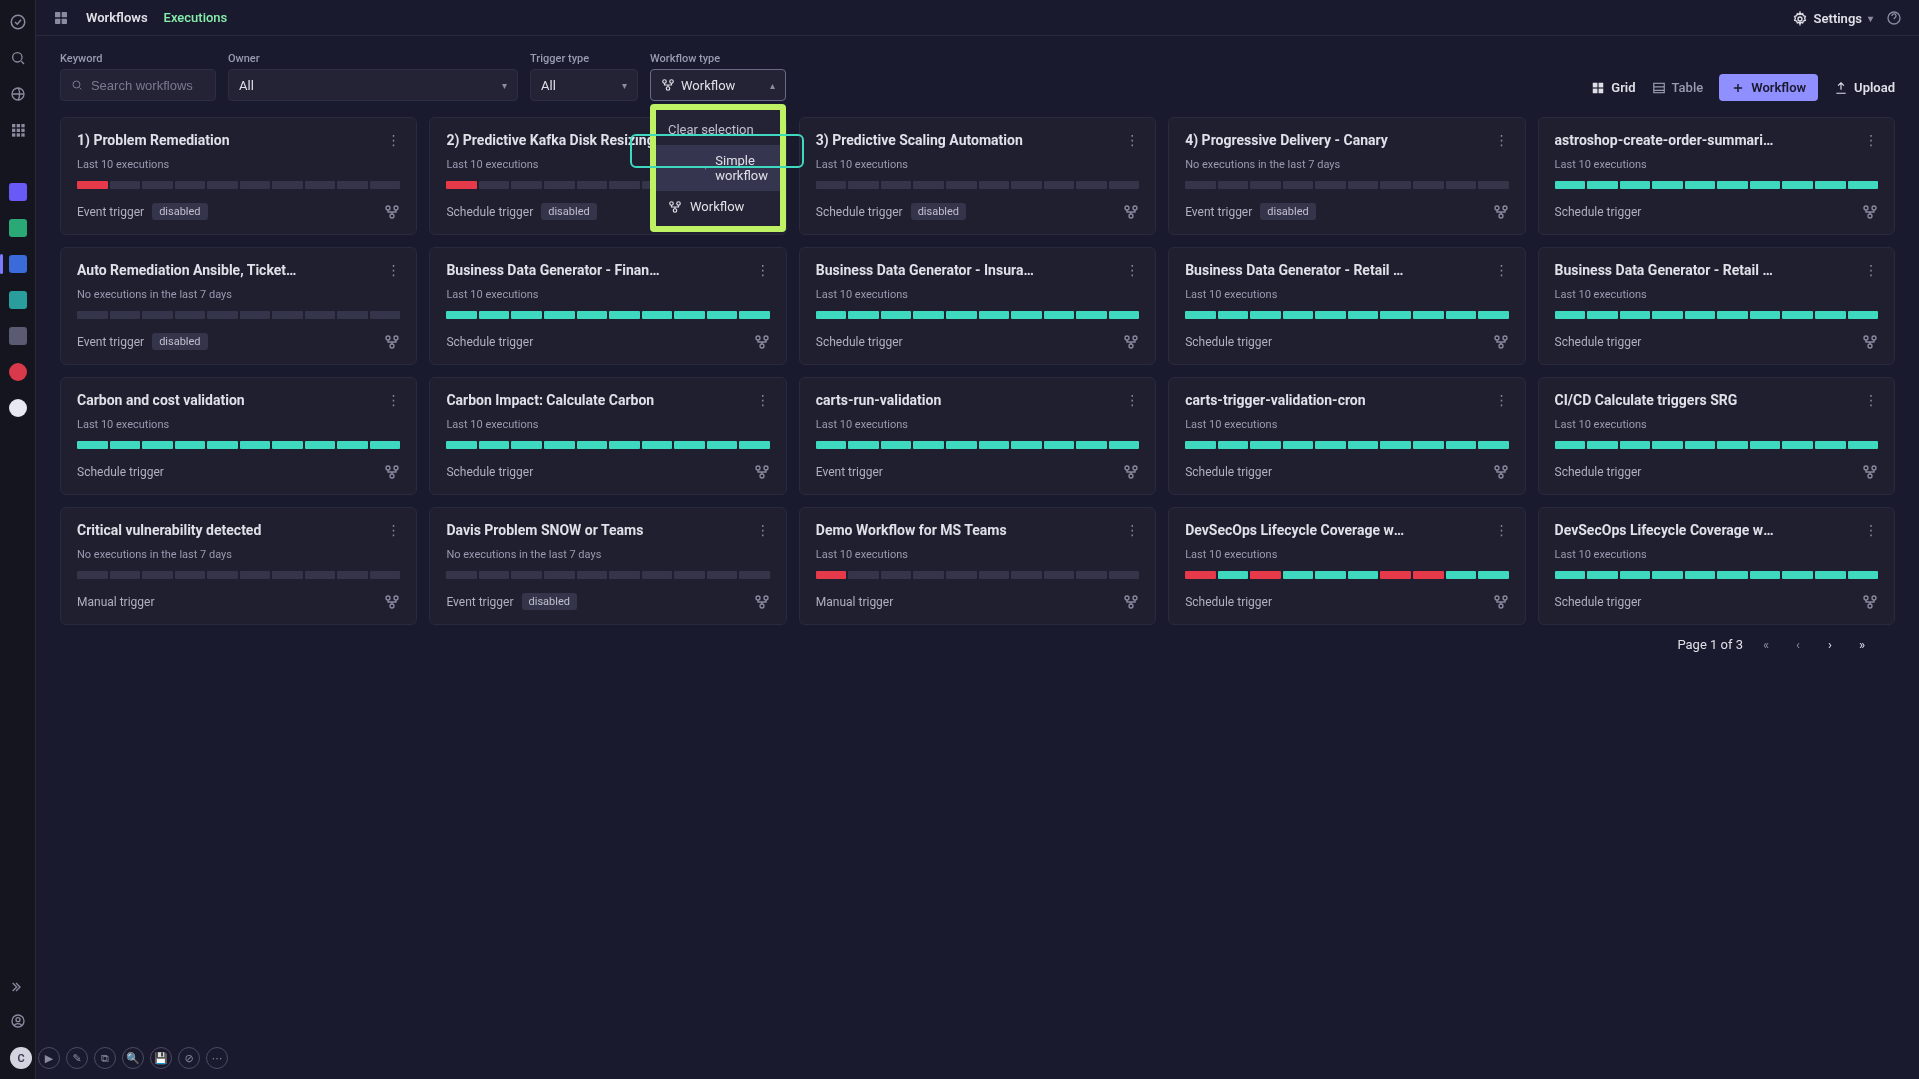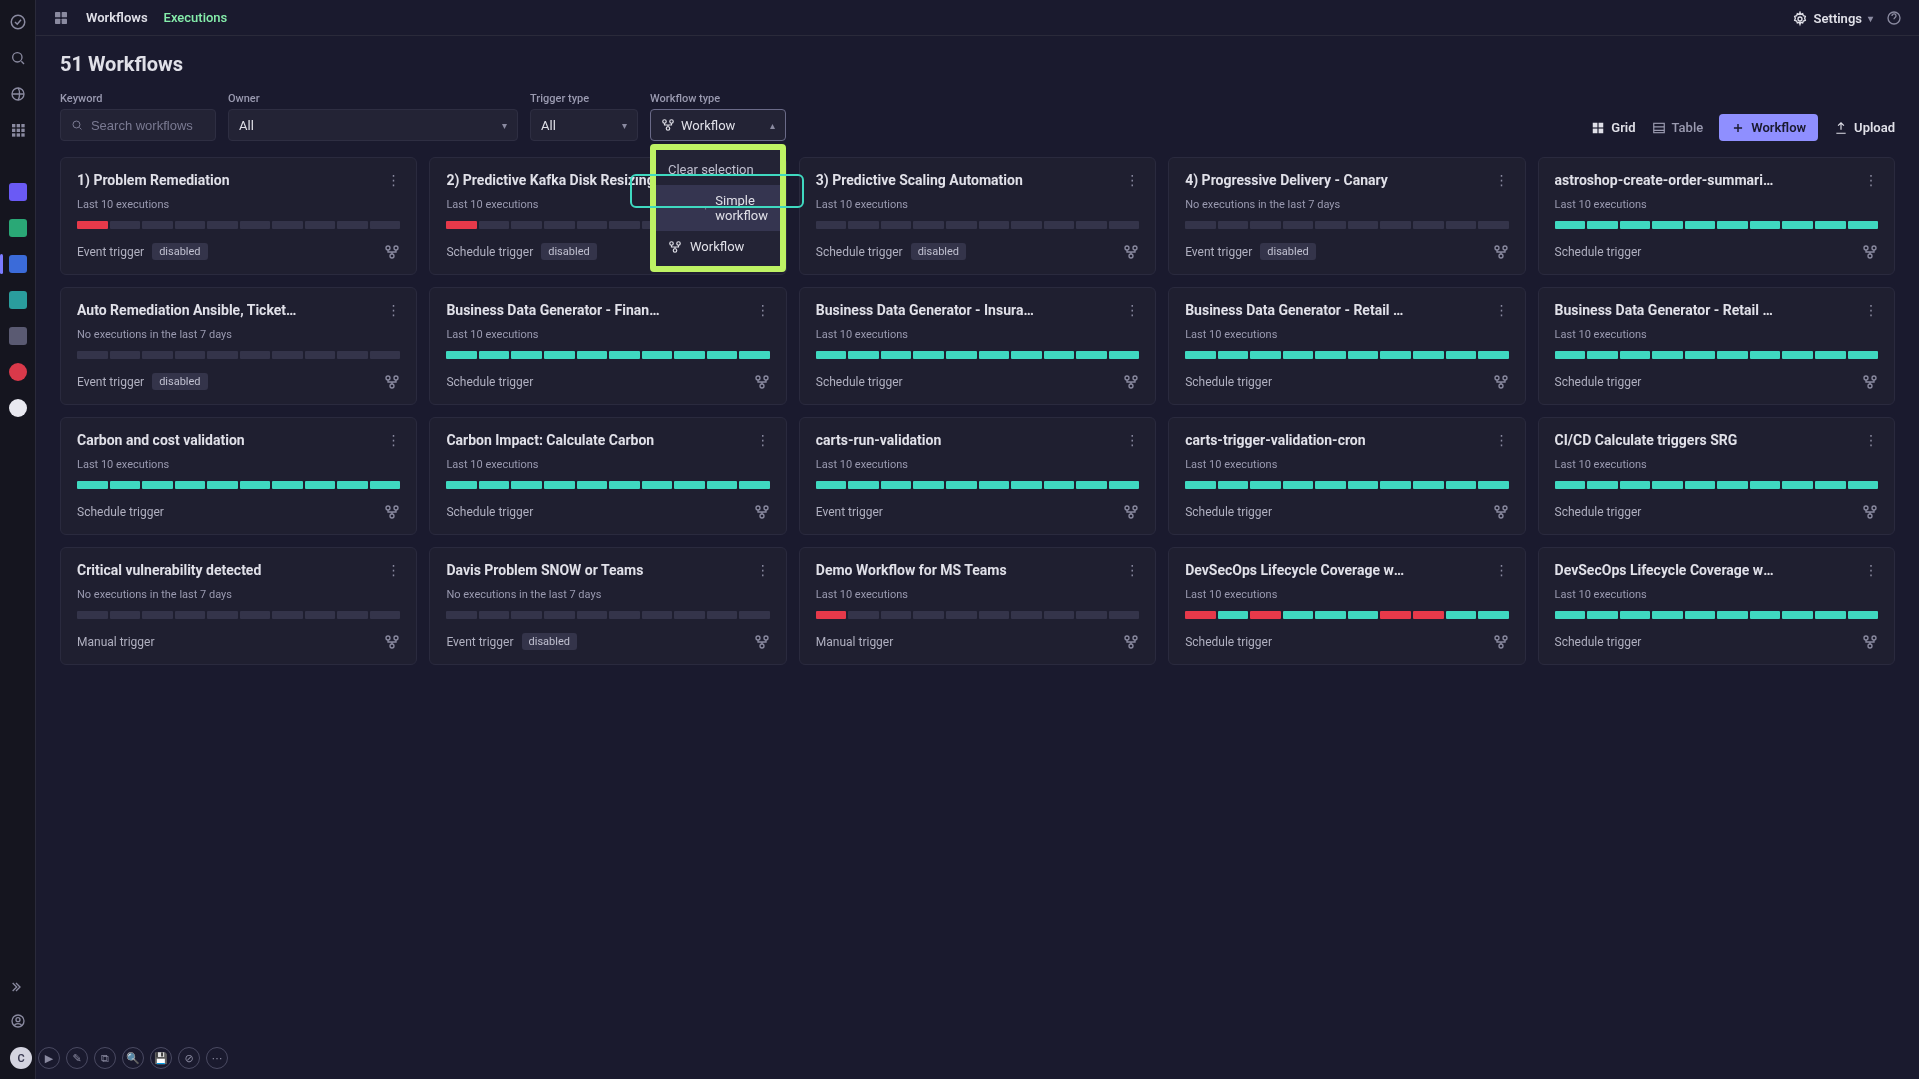--- a/index.html
+++ b/index.html
@@ -370,21 +370,20 @@
       <div class="tb-icon">
         <svg width="16" height="16" viewBox="0 0 24 24" fill="none" stroke="currentColor" stroke-width="2">
             <circle cx="12" cy="12" r="9"></circle>
             <path d="M9 9a3 3 0 115 2c-1 1-2 1-2 3M12 18h0"></path>
           </svg>
       </div>
     </div>
   </div>
 
   <div class="page-header">
-    <div class="page-title">51 Workflows</div>
     <div class="filters">
 
       <div class="filter-group">
         <div class="filter-label">Keyword</div>
         <div class="filter-input">
           <svg width="14" height="14" viewBox="0 0 24 24" fill="none" stroke="#7a7a92" stroke-width="2">
               <circle cx="11" cy="11" r="7"></circle>
               <path d="M21 21l-4-4"></path>
             </svg>
           <input placeholder="Search workflows" style="">
@@ -1135,20 +1134,27 @@
                 <circle cx="6" cy="6" r="3"></circle>
                 <circle cx="18" cy="6" r="3"></circle>
                 <circle cx="12" cy="18" r="3"></circle>
                 <path d="M6 9v3h12V9M12 12v3"></path>
               </svg>
             </div>
     </div>
   </div>
       </div>
 
+    <div class="pagination">
+      <span>Page 1 of 3</span>
+      <span class="pg-btn">«</span>
+      <span class="pg-btn">‹</span>
+      <span class="pg-btn" style="color:#e0e0e8">›</span>
+      <span class="pg-btn" style="color:#e0e0e8">»</span>
+    </div>
   </div>
 </div>
 
 <div class="footer-toolbar">
   <div class="ft-avatar">C</div>
   <div class="ft-circ">▶</div>
   <div class="ft-circ">✎</div>
   <div class="ft-circ">⧉</div>
   <div class="ft-circ">🔍</div>
   <div class="ft-circ">💾</div>

